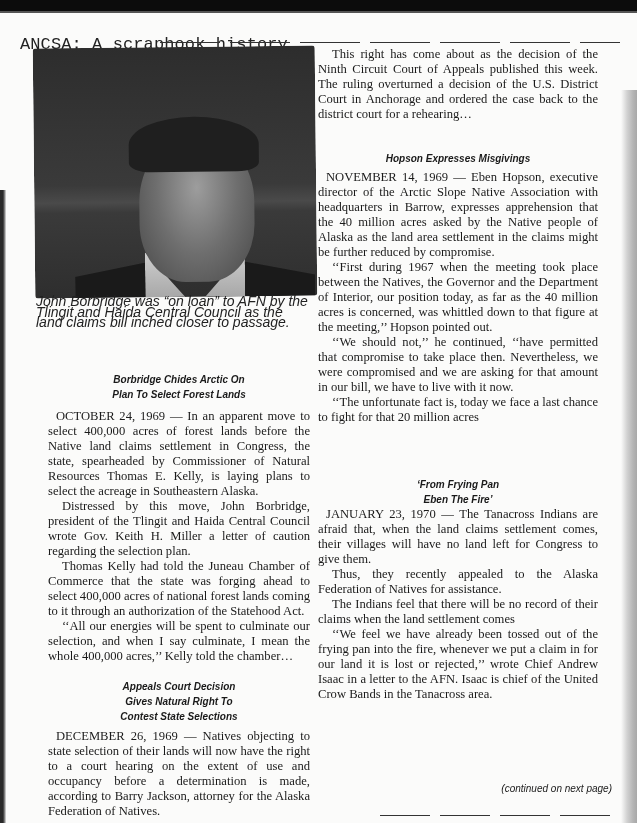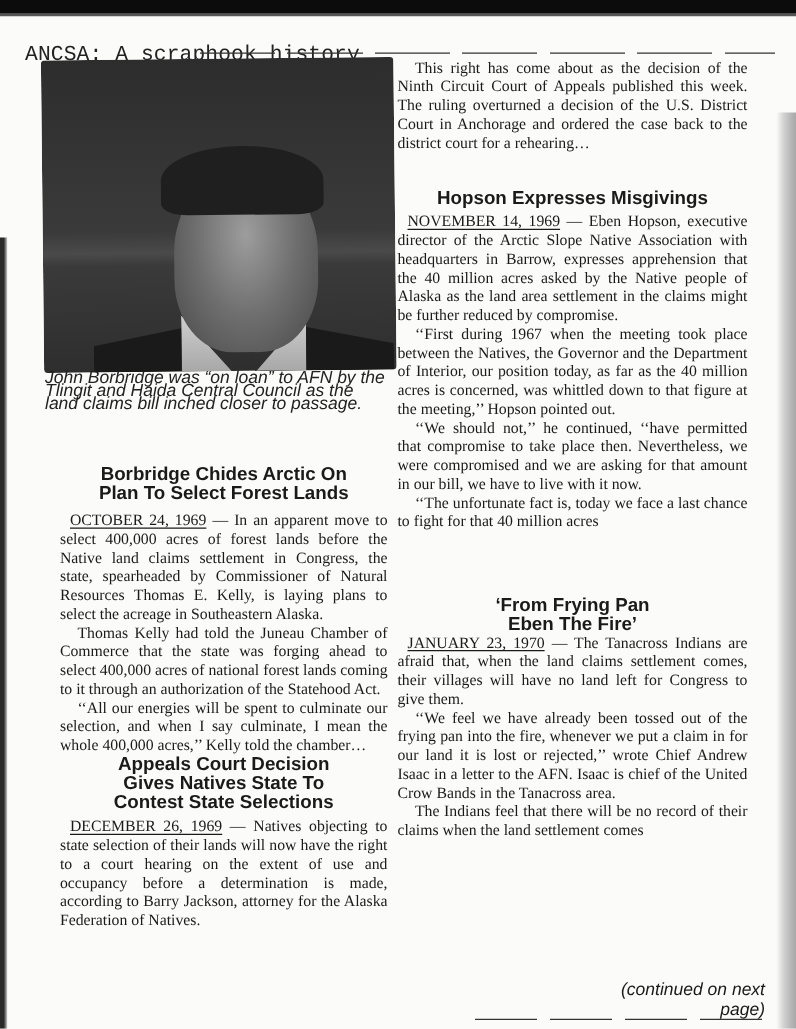--- a/index.html
+++ b/index.html
@@ -30,24 +30,24 @@
       background:linear-gradient(180deg,#cfcfcf,#a8a8a8); clip-path:polygon(0 0,40% 100%,60% 100%,100% 0,100% 100%,0 100%); }
     .photo .suit { position:absolute; left:40px; top:215px; width:240px; height:35px; background:#1a1a1a;
       clip-path:polygon(0 40%,30% 0,45% 100%,55% 100%,70% 0,100% 40%,100% 100%,0 100%); }
     .caption { position:absolute; left:36px; top:296px; width:272px; font-family:"Liberation Sans", sans-serif;
       font-style:italic; font-size:14px; line-height:10.5px; color:#222; }
     .col { position:absolute; font-size:12.6px; line-height:15px; text-align:justify; }
     .col p { margin:0; text-indent:14px; }
     .col p.lead { text-indent:0; }
     .col-left { left:48px; top:372px; width:262px; }
     .col-right { left:318px; top:47px; width:280px; }
-    .hl { font-family:"Liberation Sans", sans-serif; font-weight:bold; font-size:15px; line-height:15px;
-      text-align:center; margin:0; }
-    .dateline { text-decoration:underline; text-underline-offset:2px; padding-left:8px; }
-    .cont { font-family:"Liberation Sans", sans-serif; font-style:italic; font-size:14px; text-align:right;
+    .hl { font-family:"Liberation Sans", sans-serif; font-weight:bold; font-size:10px; line-height:15px;
+      text-align:center; margin:0;font-style:italic; }
+    .dateline { text-underline-offset:2px; padding-left:8px; }
+    .cont { font-family:"Liberation Sans", sans-serif; font-style:italic; font-size:10px; text-align:right;
       position:absolute; left:480px; top:783px; width:132px; }
     .bottom-rule { position:absolute; left:380px; top:815px; width:235px; height:1px;
       background:repeating-linear-gradient(to right,#333 0,#333 50px,transparent 50px,transparent 60px); }
   </style>
 </head>
 <body>
 
 <div class="top-band"></div>
 <div class="left-shadow"></div>
 <div class="right-shadow"></div>
@@ -63,51 +63,53 @@
 </div>
 <div class="caption">John Borbridge was “on loan” to AFN by the Tlingit and Haida Central Council as the land claims bill inched closer to passage.</div>
 
 <div class="col col-left">
   <div>
     <h3 class="hl">
       <span>Borbridge Chides Arctic On</span><br>
       <span>Plan To Select Forest Lands</span>
     </h3>
     <p class="lead" style="margin-top:7px;"><span class="dateline">OCTOBER 24, 1969</span> <span>— In an apparent move to select 400,000 acres of forest lands before the Native land claims settlement in Congress, the state, spearheaded by Commissioner of Natural Resources Thomas E. Kelly, is laying plans to select the acreage in Southeastern Alaska.</span></p>
+    <p>Distressed by this move, John Borbridge, president of the Tlingit and Haida Central Council wrote Gov. Keith H. Miller a letter of caution regarding the selection plan.</p>
     <p>Thomas Kelly had told the Juneau Chamber of Commerce that the state was forging ahead to select 400,000 acres of national forest lands coming to it through an authorization of the Statehood Act.</p>
     <p>‘‘All our energies will be spent to culminate our selection, and when I say culminate, I mean the whole 400,000 acres,’’ Kelly told the chamber…</p>
   </div>
-  <div style="">
+  <div style="margin-top:15px;">
     <h3 class="hl">
       <span>Appeals Court Decision</span><br>
-      <span>Gives Natives State To</span><br>
+      <span>Gives Natural Right To</span><br>
       <span>Contest State Selections</span>
     </h3>
     <p class="lead" style="margin-top:5px;"><span class="dateline">DECEMBER 26, 1969</span> <span>— Natives objecting to state selection of their lands will now have the right to a court hearing on the extent of use and occupancy before a determination is made, according to Barry Jackson, attorney for the Alaska Federation of Natives.</span></p>
   </div>
 </div>
 
 <div class="col col-right">
   <p>This right has come about as the decision of the Ninth Circuit Court of Appeals published this week. The ruling overturned a decision of the U.S. District Court in Anchorage and ordered the case back to the district court for a rehearing…</p>
 
   <div style="margin-top:29px;">
     <h3 class="hl">
       <span>Hopson Expresses Misgivings</span><br>
     </h3>
     <p class="lead" style="margin-top:4px;"><span class="dateline">NOVEMBER 14, 1969</span> <span>— Eben Hopson, executive director of the Arctic Slope Native Association with headquarters in Barrow, expresses apprehension that the 40 million acres asked by the Native people of Alaska as the land area settlement in the claims might be further reduced by compromise.</span></p>
     <p>‘‘First during 1967 when the meeting took place between the Natives, the Governor and the Department of Interior, our position today, as far as the 40 million acres is concerned, was whittled down to that figure at the meeting,’’ Hopson pointed out.</p>
     <p>‘‘We should not,’’ he continued, ‘‘have permitted that compromise to take place then. Nevertheless, we were compromised and we are asking for that amount in our bill, we have to live with it now.</p>
-    <p>‘‘The unfortunate fact is, today we face a last chance to fight for that 40 million acres</p>
+    <p>‘‘The unfortunate fact is, today we face a last chance to fight for that 20 million acres</p>
   </div>
 
   <div style="margin-top:52px;">
     <h3 class="hl">
       <span>‘From Frying Pan</span><br>
       <span>Eben The Fire’</span>
     </h3>
     <p class="lead" style="margin-top:0;"><span class="dateline">JANUARY 23, 1970</span> <span>— The Tanacross Indians are afraid that, when the land claims settlement comes, their villages will have no land left for Congress to give them.</span></p>
+    <p>Thus, they recently appealed to the Alaska Federation of Natives for assistance.</p>
+    <p>The Indians feel that there will be no record of their claims when the land settlement comes</p>
     <p>‘‘We feel we have already been tossed out of the frying pan into the fire, whenever we put a claim in for our land it is lost or rejected,’’ wrote Chief Andrew Isaac in a letter to the AFN. Isaac is chief of the United Crow Bands in the Tanacross area.</p>
-    <p>The Indians feel that there will be no record of their claims when the land settlement comes</p>
   </div>
 </div>
 
 <div class="cont">(continued on next page)</div>
 <div class="bottom-rule"></div>
 
 </body></html>

